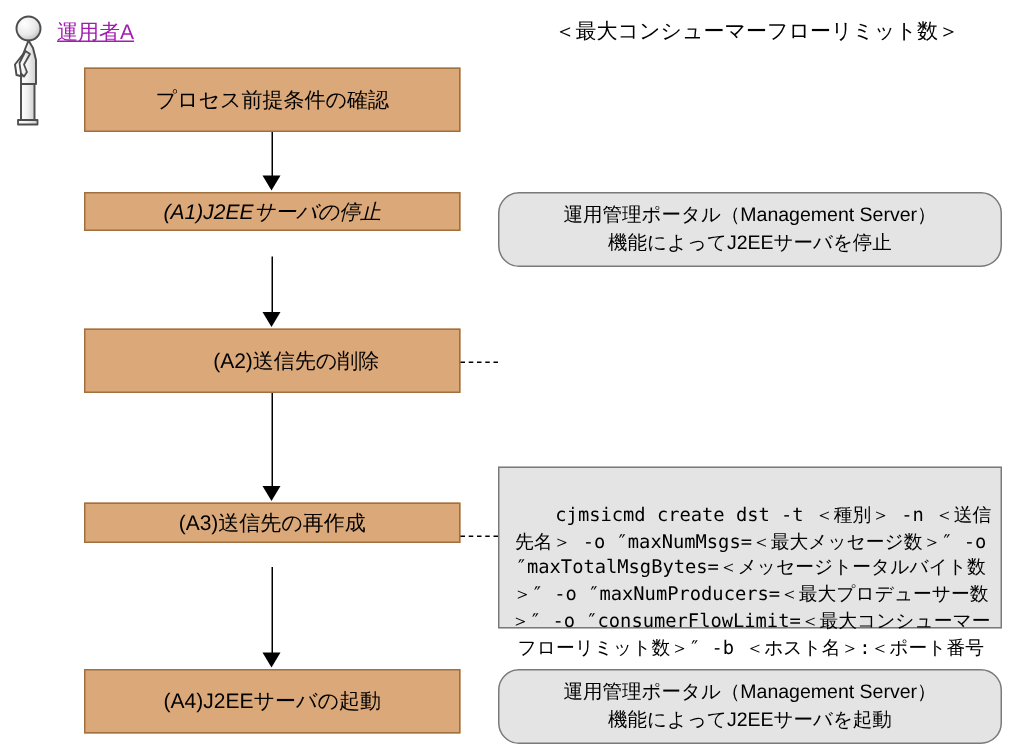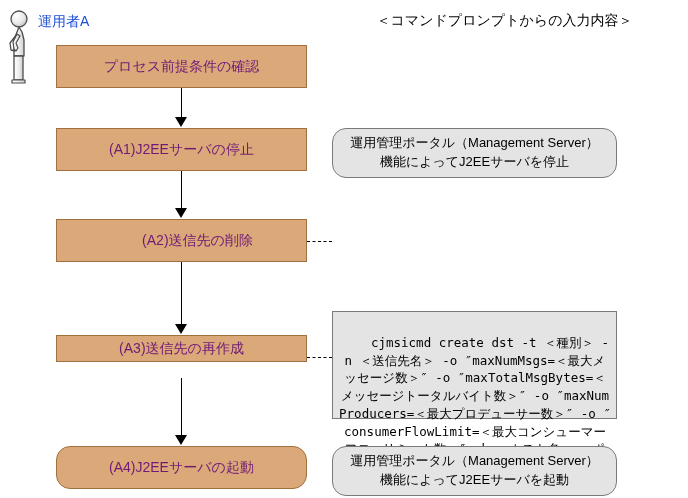--- a/index.html
+++ b/index.html
@@ -29,47 +29,48 @@
     left: 2px;
     top: 10px;
     width: 44px;
     height: 80px;
   }
   .actor-label {
     position: absolute;
     left: 38px;
     top: 13px;
     font-size: 14px;
-    color: #1d4ed8;
+    color: #a21caf;
     white-space: nowrap;
     letter-spacing: 0px;
+    text-decoration: underline;
   }
 
   
   .proc-box {
     position: absolute;
     left: 56px;
     width: 251px;
     box-sizing: border-box;
     background: #dba87a;
     border: 1px solid #a0703f;
     display: flex;
     align-items: center;
     justify-content: center;
     text-align: center;
     font-size: 14px;
-    color: #701a75;
+    color: #000000;
     line-height: 1.35;
   }
 
   
   .note-box {
     position: absolute;
     left: 332px;
-    width: 285px;
+    width: 336px;
     box-sizing: border-box;
     background: #e4e4e4;
     border: 1px solid #7a7a7a;
     font-size: 13px;
     color: #000000;
   }
   .note-box.rounded {
     border-radius: 14px;
     display: flex;
     align-items: center;
@@ -152,39 +153,39 @@
       <path d="M15,24 L8,33 L9,40 L13,41" fill="none" stroke="#4d4d4d" stroke-width="1.3" stroke-linejoin="round"></path>
       <path d="M15,24 L11,32 L12,39 L14,41 L16,38 L14,33 L18,26 Z" fill="url(#bodyGrad)" stroke="#4d4d4d" stroke-width="1.2" stroke-linejoin="round"></path>
 
       <path d="M12,46 L12,70 L21,70 L21,46 Z" fill="url(#bodyGrad)" stroke="#4d4d4d" stroke-width="1.3" stroke-linejoin="round"></path>
 
       <path d="M10,70 L23,70 L23,73 L10,73 Z" fill="url(#bodyGrad)" stroke="#4d4d4d" stroke-width="1.2" stroke-linejoin="round"></path>
     </svg>
   </div>
   <div class="actor-label">運用者A</div>
 
-  <div class="col-header">＜コマンドプロンプトからの入力内容＞</div>
+  <div class="col-header">＜最大コンシューマーフローリミット数＞</div>
 
   <div class="proc-box" style="top:45px; height:43px;">
     <span>プロセス前提条件の確認</span>
   </div>
 
-  <div class="proc-box" style="top:128px; height:43px;">
+  <div class="proc-box" style="top:128px; height:26px;font-style:italic;">
     <span>(A1)J2EEサーバの停止</span>
   </div>
 
   <div class="proc-box" style="top:219px; height:43px;padding-left:32px;">
     <span>(A2)送信先の削除</span>
   </div>
 
   <div class="proc-box" style="top:335px; height:27px;">
     <span>(A3)送信先の再作成</span>
   </div>
 
-  <div class="proc-box" style="top:446px; height:43px;border-radius:14px;">
+  <div class="proc-box" style="top:446px; height:43px;">
     <span>(A4)J2EEサーバの起動</span>
   </div>
 
   <div class="arrow-line" style="top:88px; height:30px;"></div>
   <div class="arrow-head" style="top:117px;"></div>
 
   <div class="arrow-line" style="top:171px; height:38px;"></div>
   <div class="arrow-head" style="top:208px;"></div>
 
   <div class="arrow-line" style="top:262px; height:63px;"></div>

